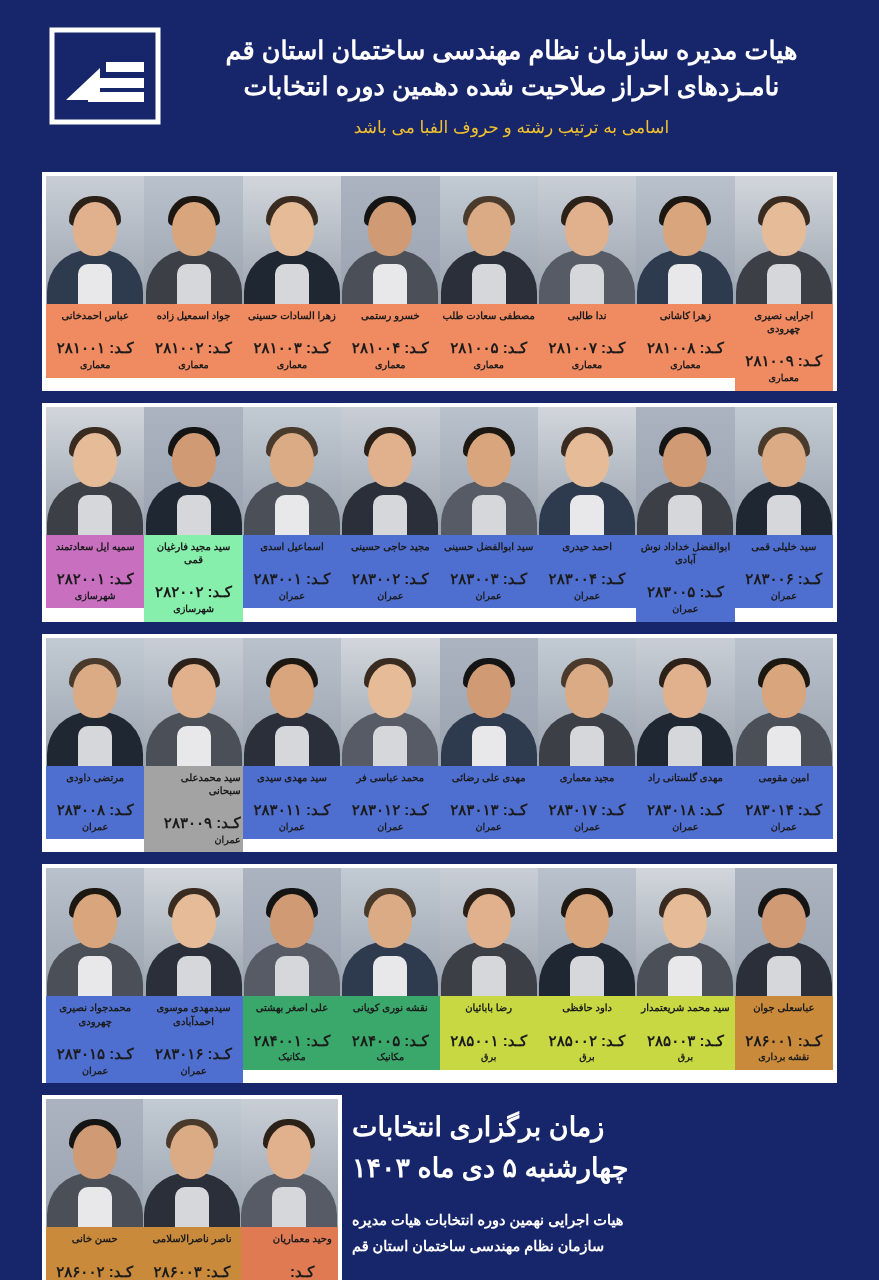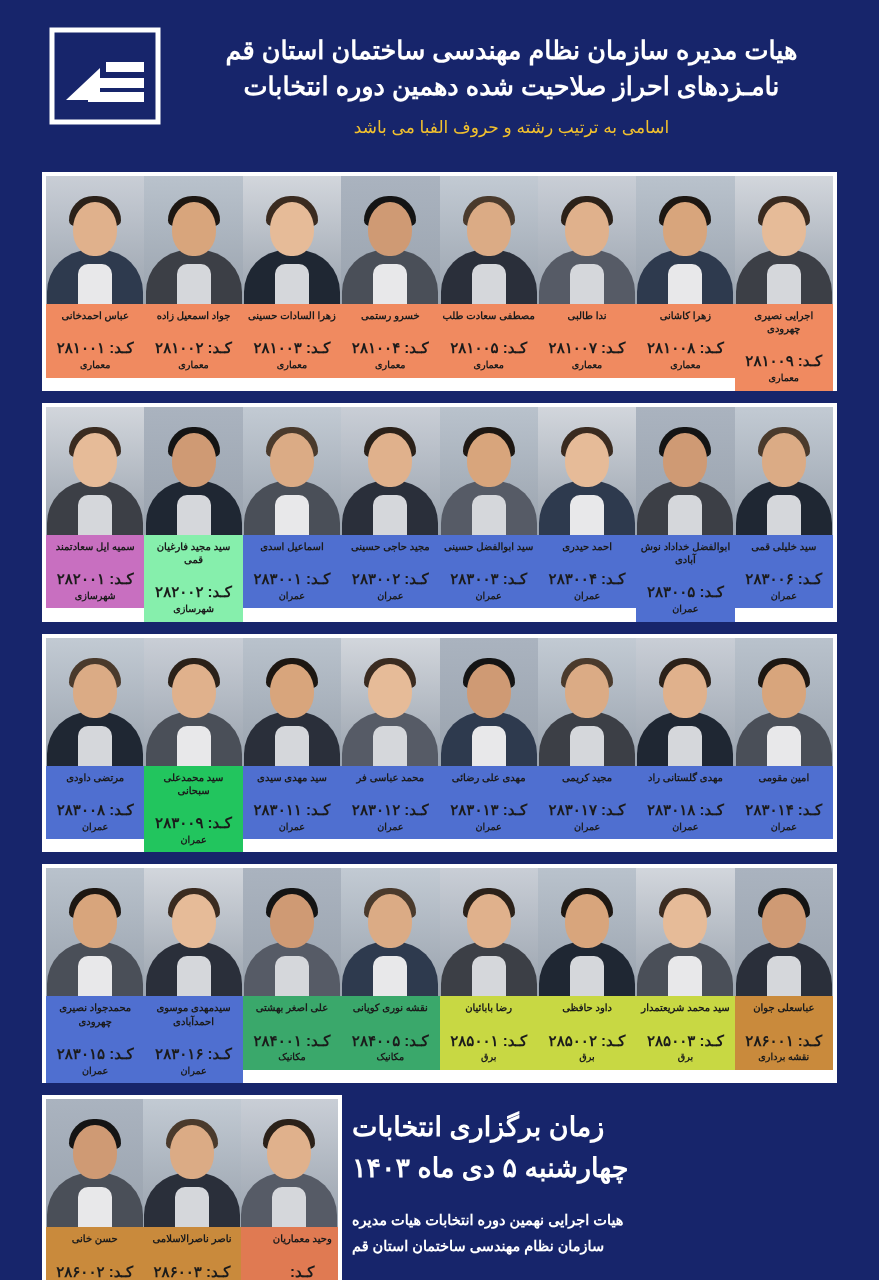--- a/index.html
+++ b/index.html
@@ -443,21 +443,21 @@
             </div>
           </div>
           <div class="cand">
             <div class="photo">
               <div class="bg" style="background: linear-gradient(rgb(201, 206, 214) 0%, rgb(154, 163, 174) 100%);"></div>
               <div class="face body" style="background: rgb(74, 79, 88);"></div>
               <div class="face shirt" style="background: rgb(232, 232, 234);"></div>
               <div class="face hair" style="background: rgb(43, 33, 25);"></div>
               <div class="face head" style="background: rgb(224, 177, 140);"></div>
             </div>
-            <div class="caption" style="background: #22c55e;">
+            <div class="caption" style="background: #a3a3a3; text-align: right;">
               <span class="nm">سید محمدعلی سبحانی</span>
               <span class="cd">کـد: ۲۸۳۰۰۹</span>
               <span class="fl">عمران</span>
             </div>
           </div>
           <div class="cand">
             <div class="photo">
               <div class="bg" style="background: linear-gradient(rgb(185, 194, 204) 0%, rgb(154, 163, 174) 100%);"></div>
               <div class="face body" style="background: rgb(42, 47, 58);"></div>
               <div class="face shirt" style="background: rgb(213, 215, 219);"></div>
@@ -500,21 +500,21 @@
           </div>
           <div class="cand">
             <div class="photo">
               <div class="bg" style="background: linear-gradient(rgb(194, 202, 211) 0%, rgb(154, 163, 174) 100%);"></div>
               <div class="face body" style="background: rgb(60, 63, 70);"></div>
               <div class="face shirt" style="background: rgb(213, 215, 219);"></div>
               <div class="face hair" style="background: rgb(74, 58, 44);"></div>
               <div class="face head" style="background: rgb(219, 171, 133);"></div>
             </div>
             <div class="caption" style="background: rgb(79, 111, 208);">
-              <span class="nm">مجید کریمی</span>
+              <span class="nm">مجید معماری</span>
               <span class="cd">کـد: ۲۸۳۰۱۷</span>
               <span class="fl">عمران</span>
             </div>
           </div>
           <div class="cand">
             <div class="photo">
               <div class="bg" style="background: linear-gradient(rgb(201, 206, 214) 0%, rgb(154, 163, 174) 100%);"></div>
               <div class="face body" style="background: rgb(31, 39, 51);"></div>
               <div class="face shirt" style="background: rgb(213, 215, 219);"></div>
               <div class="face hair" style="background: rgb(43, 33, 25);"></div>

